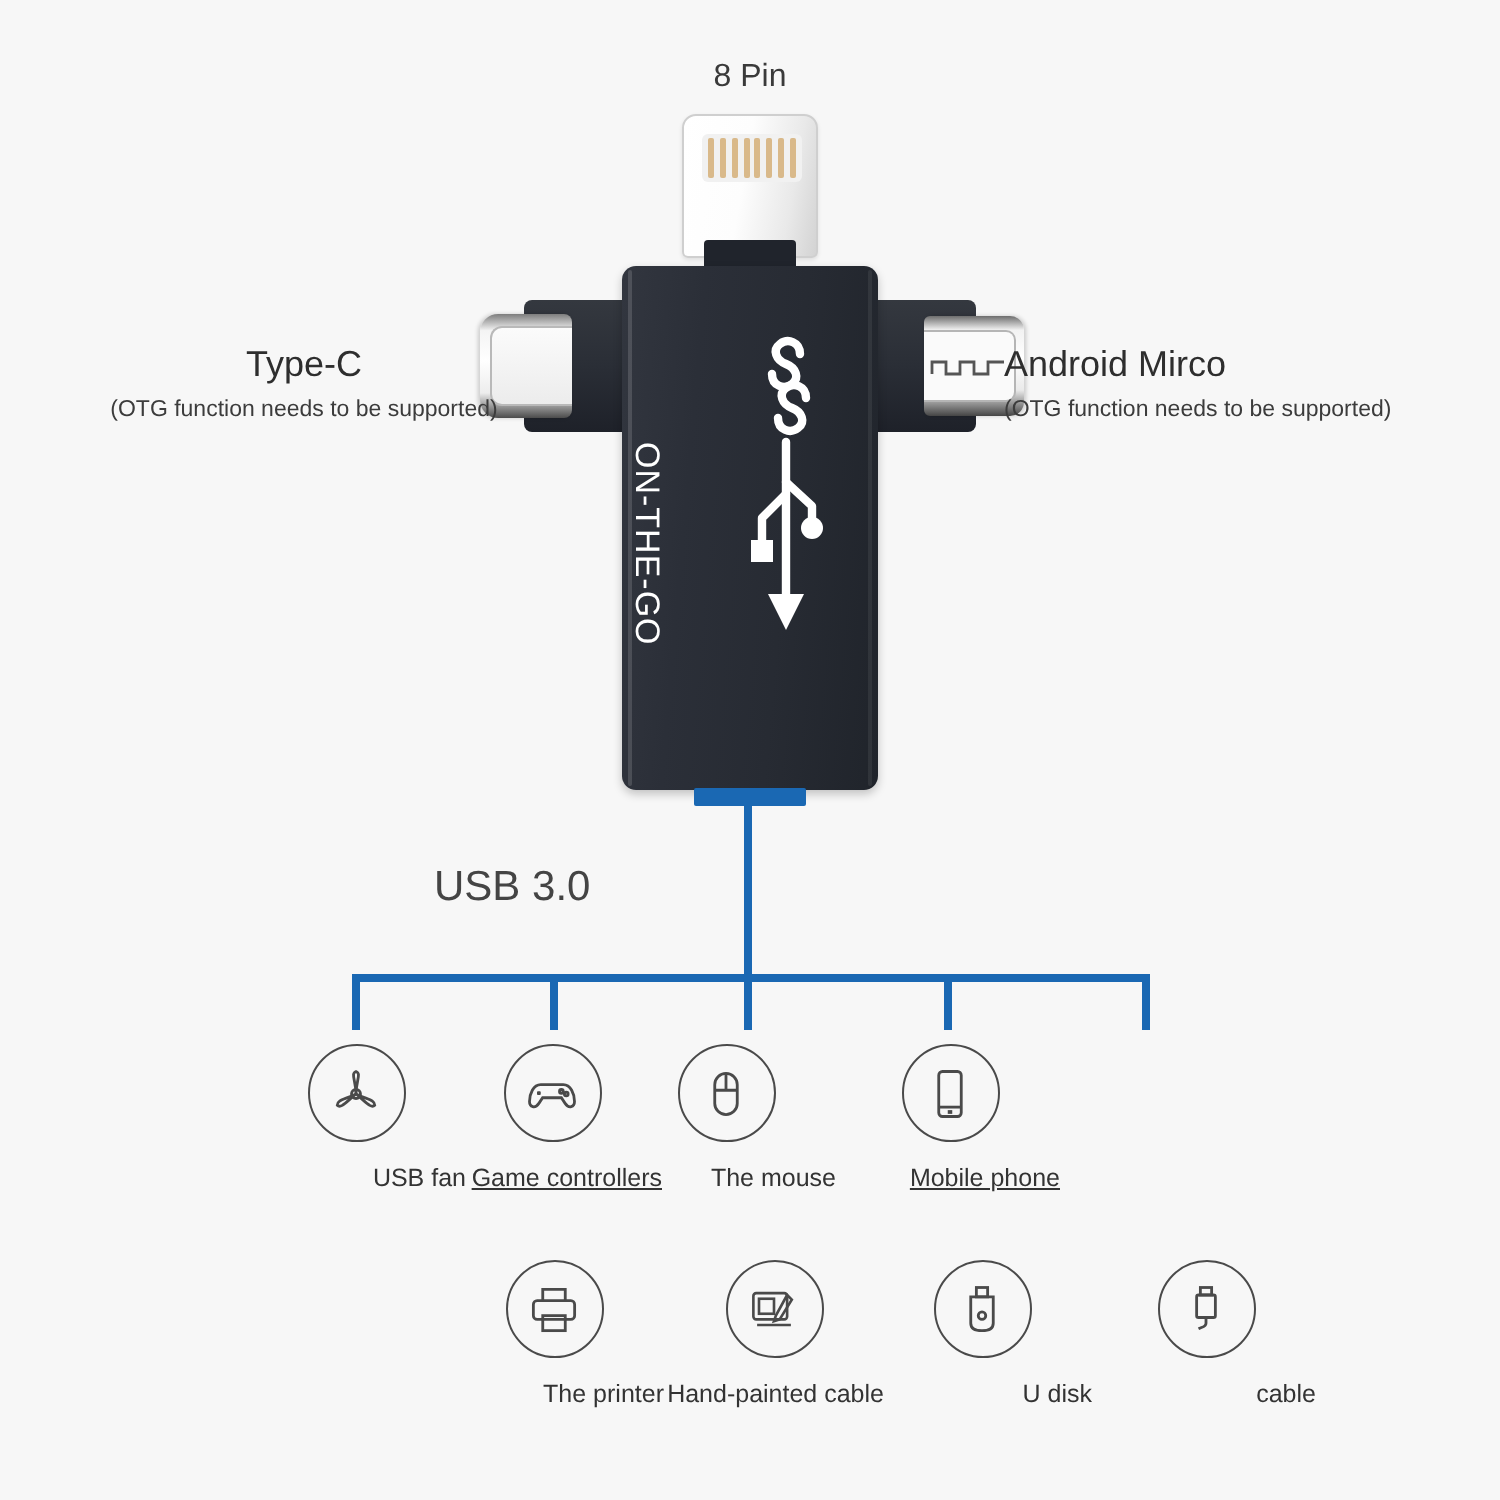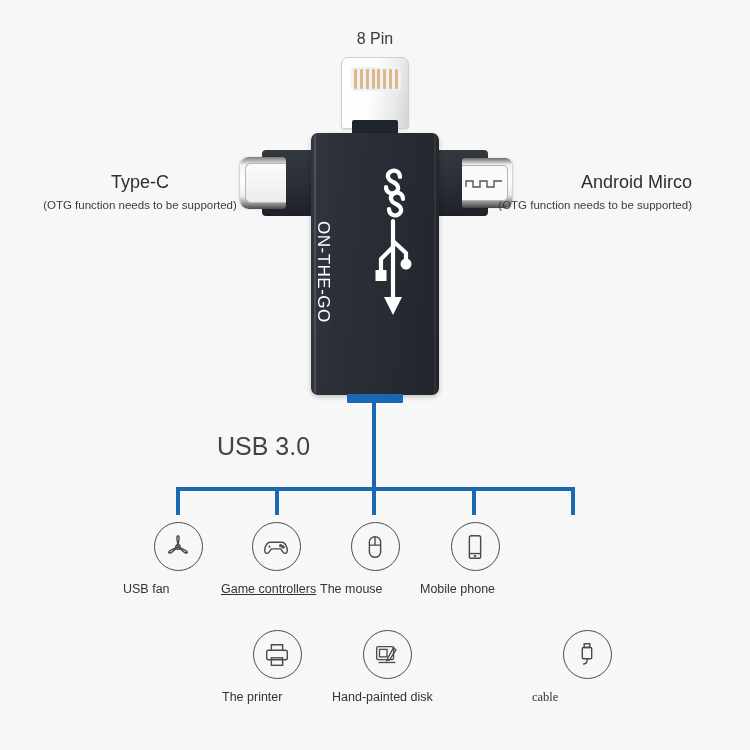--- a/index.html
+++ b/index.html
@@ -109,25 +109,25 @@
   .ss-mark{position:absolute;left:55px;top:30px;}
 
   
   .blue-bar{position:absolute;left:347px;top:394px;width:56px;height:9px;background:#1a68b3;border-radius:1px;}
   .stem{position:absolute;left:372px;top:400px;width:4px;height:90px;background:#1a68b3;}
   .bus{position:absolute;left:176px;top:487px;width:399px;height:4px;background:#1a68b3;}
   .drop{position:absolute;top:489px;width:4px;height:26px;background:#1a68b3;}
 
   .usb-label{
     position:absolute;left:217px;top:432px;
-    font-size:25px;color:#444;
-  }
-
-  
-  .icon-cell{position:absolute;width:110px;text-align:left;}
+    font-size:21px;color:#444;
+  }
+
+  
+  .icon-cell{position:absolute;width:110px;text-align:right;}
   .circle{
     width:49px;height:49px;border:1.6px solid #4a4a4a;border-radius:50%;
     margin:0 auto;display:flex;align-items:center;justify-content:center;
     box-sizing:border-box;
   }
   .cap{margin-top:11px;font-size:12.5px;color:#333;white-space:nowrap;}
   .row1{top:522px;}
   .row2{top:630px;}
 </style>
 </head>
@@ -173,26 +173,26 @@
         <path d="M27,58 L27,140"></path>
         <path d="M27,84 L15,96 L15,108"></path>
         <path d="M27,78 L40,90 L40,99"></path>
       </g>
       <circle cx="40" cy="101" r="5.5" fill="#ffffff"></circle>
       <rect x="9.5" y="107" width="11" height="11" fill="#ffffff"></rect>
       <path d="M27,152 L18,134 L36,134 Z" fill="#ffffff"></path>
     </svg>
   </div>
 
-  <div style="position:absolute;left:35px;top:172px;width:210px;text-align:center;">
+  <div style="position:absolute;left:47px;top:172px;width:210px;text-align:center;">
     <div style="font-size:18px;color:#2e2e2e;">Type-C</div>
     <div style="font-size:11.5px;color:#3c3c3c;margin-top:6px;">(OTG function needs to be supported)</div>
   </div>
 
-  <div style="position:absolute;left:477px;top:172px;width:215px;text-align:right;">
+  <div style="position:absolute;left:502px;top:172px;width:215px;text-align:left;">
     <div style="font-size:18px;color:#2e2e2e;">Android Mirco</div>
     <div style="font-size:11.5px;color:#3c3c3c;margin-top:6px;">(OTG function needs to be supported)</div>
   </div>
 
   <div class="blue-bar"></div>
   <div class="stem"></div>
   <div class="bus"></div>
   <div class="drop" style="left:176px;"></div>
   <div class="drop" style="left:275px;"></div>
   <div class="drop" style="left:372px;"></div>
@@ -218,31 +218,31 @@
       <svg width="30" height="30" viewBox="0 0 32 32" fill="none" stroke="#4a4a4a" stroke-width="1.5">
         <path d="M10,11 L22,11 C26,11 28,16 28,20 C28,23 25,24 23,21 L21,18 L11,18 L9,21 C7,24 4,23 4,20 C4,16 6,11 10,11 Z"></path>
         <path d="M9,14.5 L9,16.5 M8,15.5 L10,15.5"></path>
         <circle cx="21" cy="14.6" r="1"></circle>
           <circle cx="23.6" cy="16" r="1"></circle>
       </svg>
     </div>
     <div class="cap">Game controllers</div>
   </div>
 
-  <div class="icon-cell row1" style="left:320px;">
+  <div class="icon-cell row1" style="left:308px;">
     <div class="circle">
       <svg width="30" height="30" viewBox="0 0 32 32" fill="none" stroke="#4a4a4a" stroke-width="1.5">
         <rect x="10" y="5" width="12" height="22" rx="6"></rect>
         <path d="M16,5 L16,14 M10,14 L22,14"></path>
       </svg>
     </div>
     <div class="cap">The mouse</div>
   </div>
 
-  <div class="icon-cell row1" style="left:420px;">
+  <div class="icon-cell row1" style="left:420px;text-decoration:underline;">
     <div class="circle">
       <svg width="30" height="30" viewBox="0 0 32 32" fill="none" stroke="#4a4a4a" stroke-width="1.5">
         <rect x="10" y="4" width="12" height="24" rx="2"></rect>
         <path d="M10,23 L22,23"></path>
         <rect x="14.8" y="24.6" width="2.4" height="2" fill="#4a4a4a" stroke="none"></rect>
       </svg>
     </div>
     <div class="cap">Mobile phone</div>
   </div>
 
@@ -261,25 +261,35 @@
 
   <div class="icon-cell row2" style="left:332px;">
     <div class="circle">
       <svg width="30" height="30" viewBox="0 0 32 32" fill="none" stroke="#4a4a4a" stroke-width="1.4">
         <rect x="5" y="7" width="18" height="14" rx="1.5"></rect>
         <rect x="8" y="10" width="8" height="8"></rect>
         <path d="M23,8 L25.5,10.5 L19,21 L16,22 L17,19 Z"></path>
         <path d="M7,24 L25,24"></path>
       </svg>
     </div>
-    <div class="cap">Hand-painted disk</div>
-  </div>
-
-
-  <div class="icon-cell row2" style="left:532px;font-family:Liberation Serif, serif;">
+    <div class="cap">Hand-painted cable</div>
+  </div>
+
+  <div class="icon-cell row2" style="left:436px;">
+    <div class="circle">
+      <svg width="30" height="30" viewBox="0 0 32 32" fill="none" stroke="#4a4a4a" stroke-width="1.5">
+        <rect x="13" y="4" width="6" height="5"></rect>
+        <path d="M10,9 L22,9 L22,23 C22,26 19,27 16,27 C13,27 10,26 10,23 Z"></path>
+        <circle cx="16" cy="19" r="2"></circle>
+      </svg>
+    </div>
+    <div class="cap">U disk</div>
+  </div>
+
+  <div class="icon-cell row2" style="left:548px;">
     <div class="circle">
       <svg width="30" height="30" viewBox="0 0 32 32" fill="none" stroke="#4a4a4a" stroke-width="1.5">
         <rect x="13" y="4" width="6" height="4"></rect>
         <rect x="11" y="8" width="10" height="12" rx="1"></rect>
         <path d="M16,20 L16,23 C16,25 14,25 12,26"></path>
       </svg>
     </div>
     <div class="cap">cable</div>
   </div>
 

